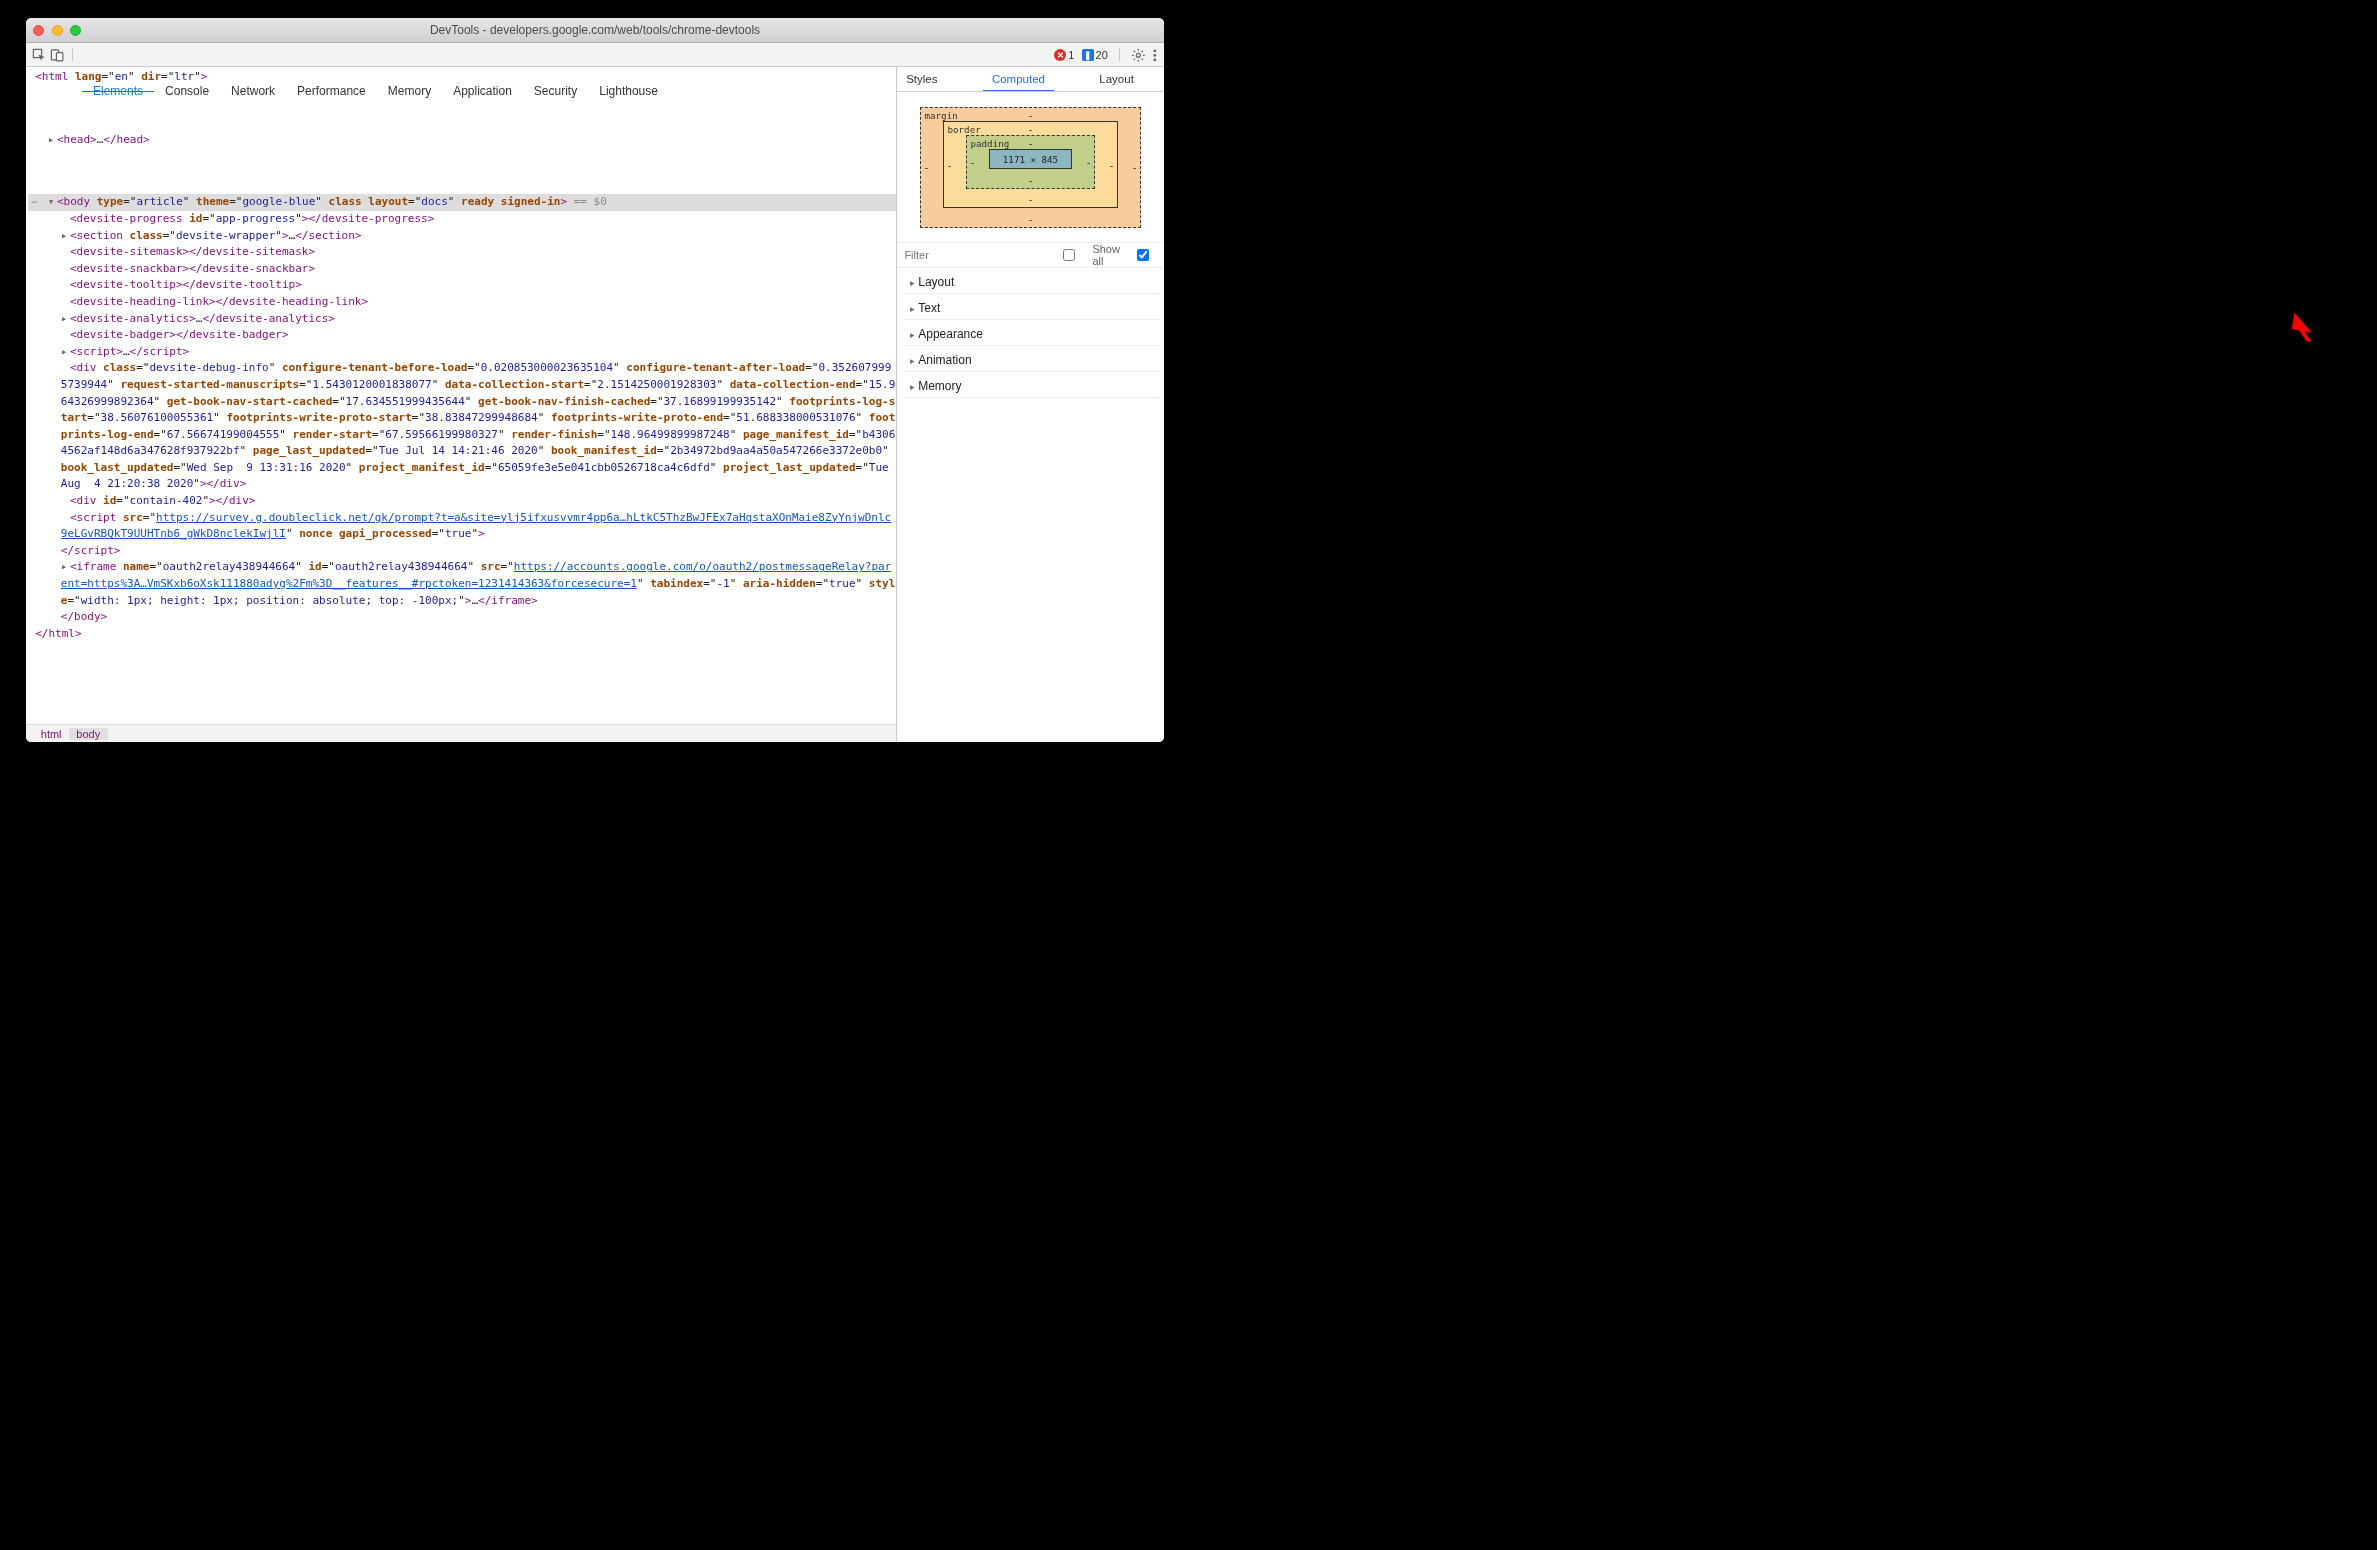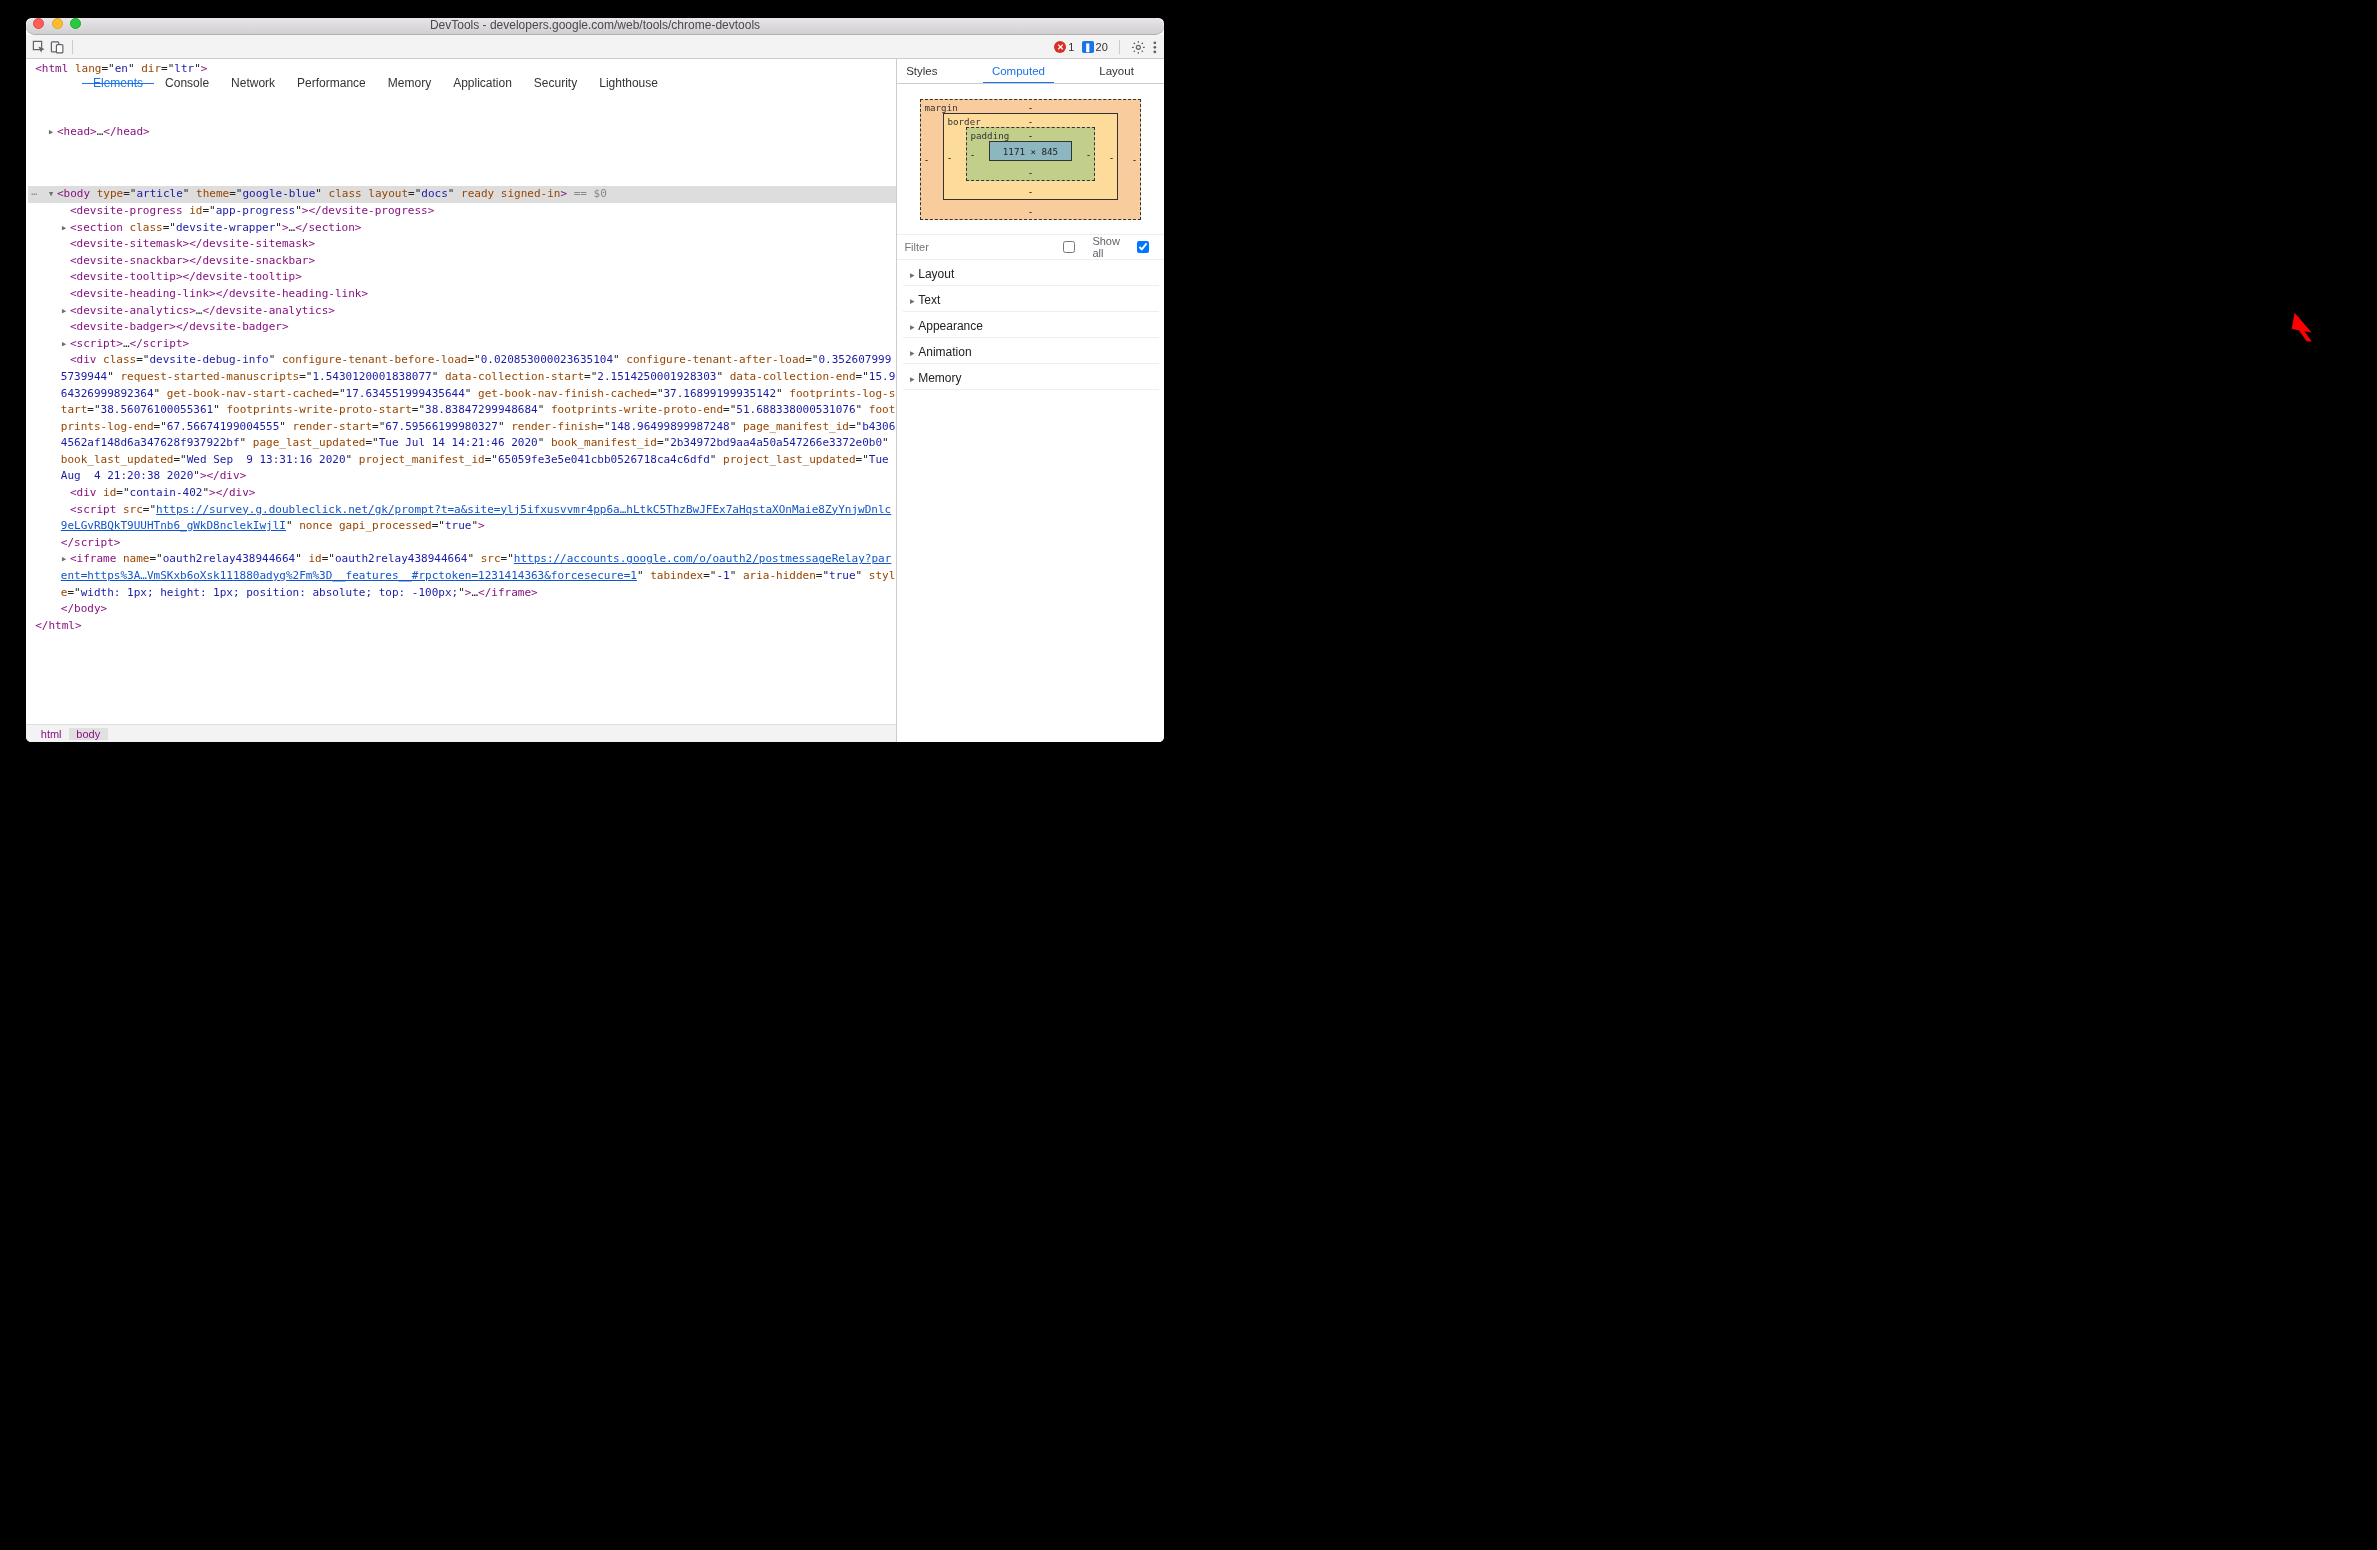--- a/index.html
+++ b/index.html
@@ -16,27 +16,26 @@
   width: 1138px;
   height: 724px;
   background: #fff;
   border-radius: 5.5px;
   box-shadow: 0 9.2px 37px rgba(0,0,0,0.5);
   overflow: hidden;
   display: flex;
   flex-direction: column;
 }
 .titlebar {
-  height: 17px;
+  height: 25px;
   background: linear-gradient(#e8e6e8, #d1cfd1);
   border-bottom: 0.9px solid #b1afb1;
   display: flex;
-  align-items: flex-start;
+  align-items: center;
   position: relative;
-  border-radius: 9px;
 }
 .traffic-lights { display: flex; gap: 7.4px; padding-left: 7.4px; }
 .light { width: 11px; height: 11px; border-radius: 50%; }
 .light.red { background: #ff5f57; border: 0.5px solid #e14640; }
 .light.yellow { background: #ffbd2e; border: 0.5px solid #dfa123; }
 .light.green { background: #28ca42; border: 0.5px solid #1dad2c; }
 .titlebar-title {
   position: absolute;
   left: 0; right: 0;
   text-align: center;
@@ -73,21 +72,21 @@
   line-height: 16.6px;
   padding: 1.8px 0 1.8px 1.8px;
   white-space: pre-wrap;
   word-break: break-all;
 }
 .indent-0 { padding-left: 7.4px; }
 .indent-1 { padding-left: 20px; margin-top: 46px; }
 .indent-2 { padding-left: 33px; }
 .arrow { color: #6e6e6e; display: inline-block; width: 9.2px; cursor: pointer; }
 .c-tag { color: #881280; }
-.c-attr { color: #994500; }
+.c-attr { color: #994500; font-weight: bold; }
 .c-val { color: #1a1aa6; }
 .c-gray { color: #888; }
 .c-link { color: #1155cc; text-decoration: underline; cursor: pointer; }
 .c-black { color: #222; }
 .selected-row { background: #ddd; position: relative; }
 .breadcrumbs {
   height: 18.4px;
   border-top: 0.9px solid #ddd;
   background: #f3f3f3;
   display: flex;

